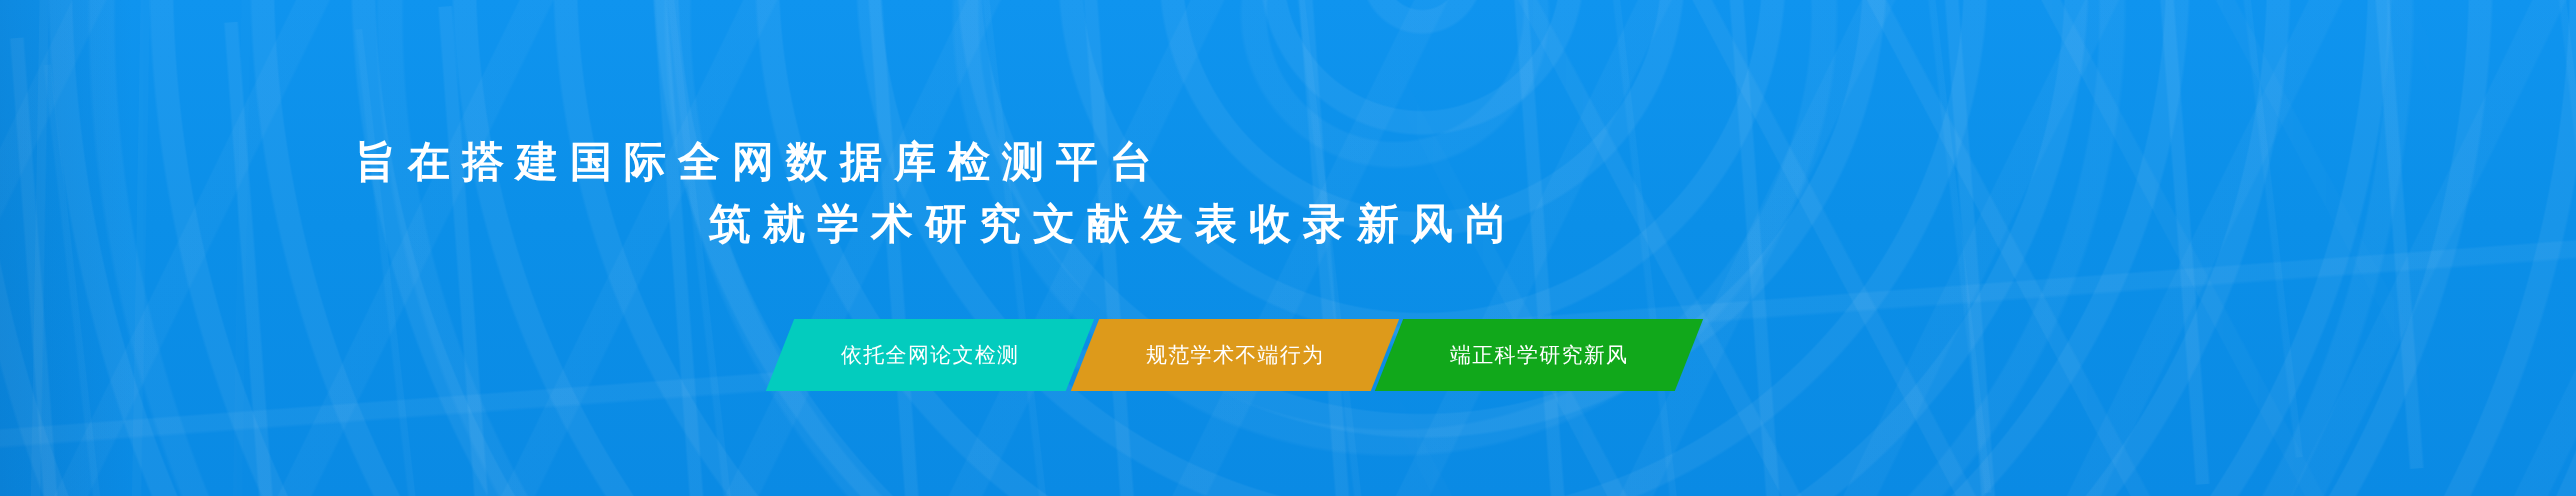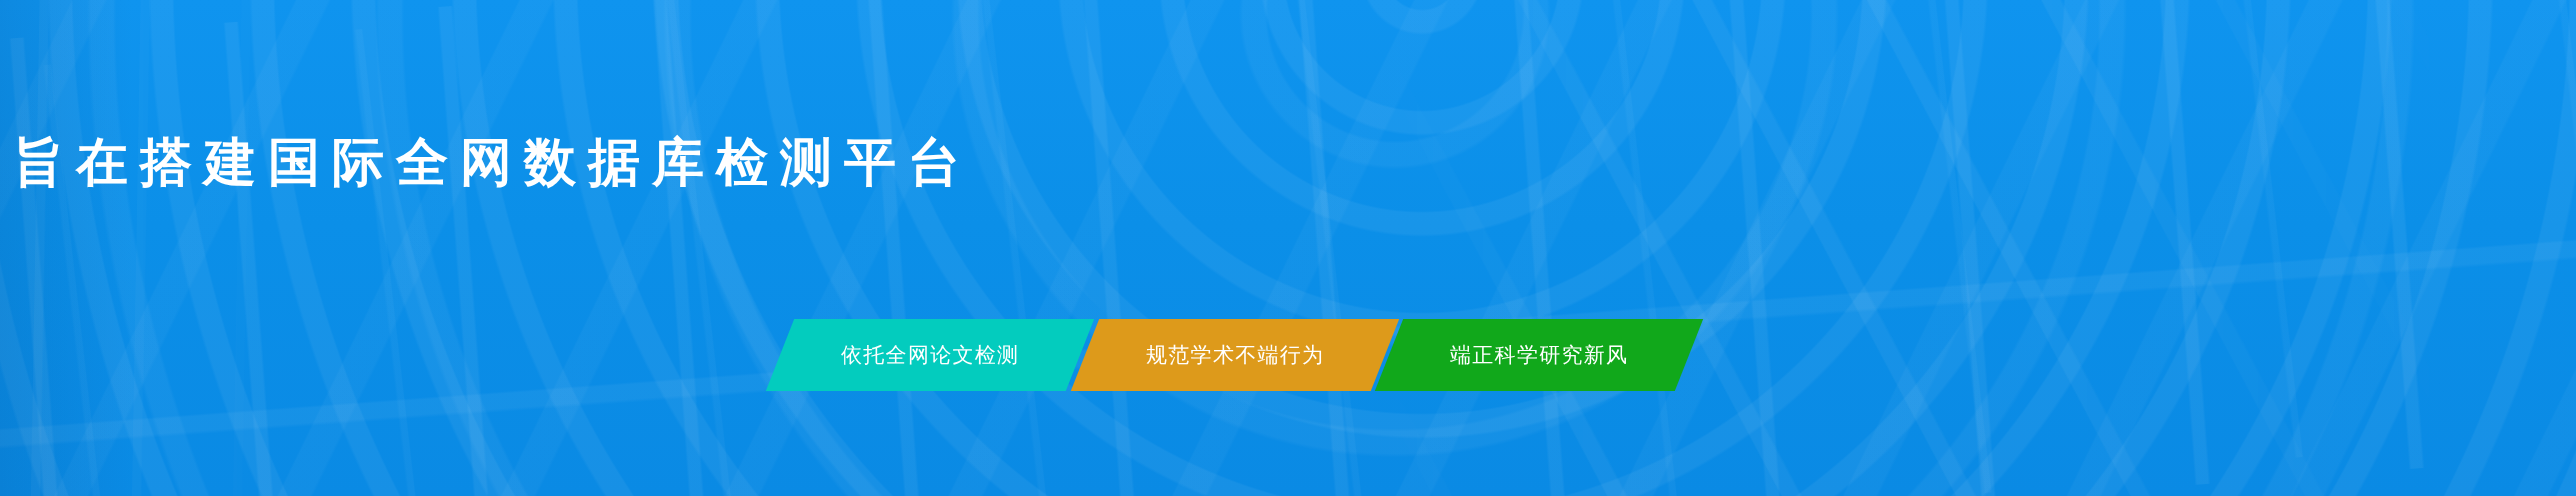--- a/index.html
+++ b/index.html
@@ -162,23 +162,23 @@
     position: relative;
     width: 100%;
     height: 100%;
   }
 
   .headline {
     position: absolute;
     left: 0;
     top: 131px;
     width: 1506px;
-    text-align: left;
+    text-align: center;
     color: #ffffff;
-    font-size: 52px;
+    font-size: 42px;
     line-height: 62px;
     font-weight: 700;
     letter-spacing: 12px;
     text-indent: 12px;
     white-space: nowrap;
   }
   .headline-line-2 {
     position: absolute;
     left: 0;
     top: 193px;
@@ -239,20 +239,21 @@
   <div class="bg-layer bg-grid-h"></div>
   <div class="bg-layer bg-grid-thin"></div>
   <div class="bg-layer bg-diag"></div>
   <div class="bg-layer bg-left-stripes"></div>
   <div class="bg-layer bg-vignette-left"></div>
 
   <div class="content">
 
     <div class="headline" style="color: rgb(255, 255, 255);">旨在搭建国际全网数据库检测平台</div>
 
+    <div class="headline-line-2" style="color: rgb(255, 255, 255);">筑就学术研究文献发表收录新风尚</div>
 
     <div class="tag-bar">
 
       <div class="tag tag-1" style="background: rgb(3, 204, 190);">
         <span class="tag-label" style="color: rgb(255, 255, 255);">依托全网论文检测</span>
       </div>
 
       <div class="tag tag-2" style="background: rgb(221, 154, 27);">
         <span class="tag-label" style="color: rgb(255, 255, 255);">规范学术不端行为</span>
       </div>

